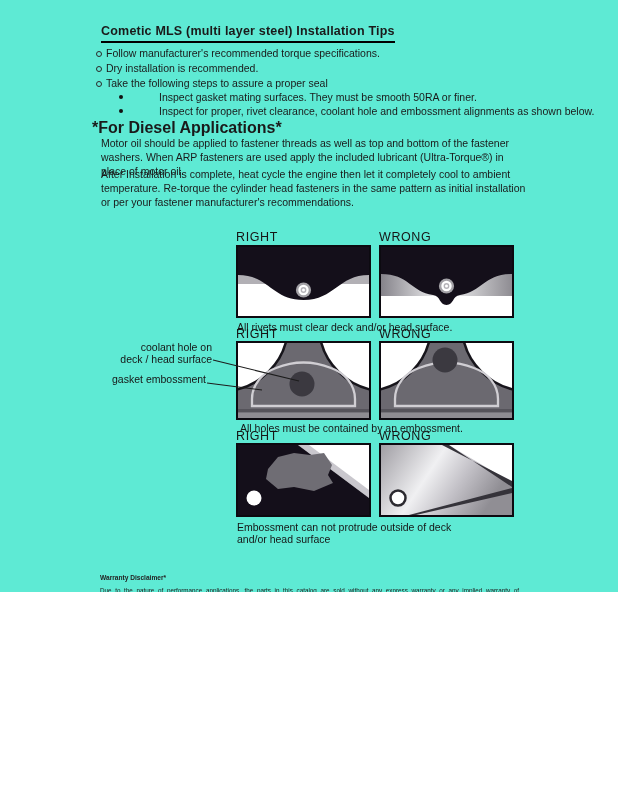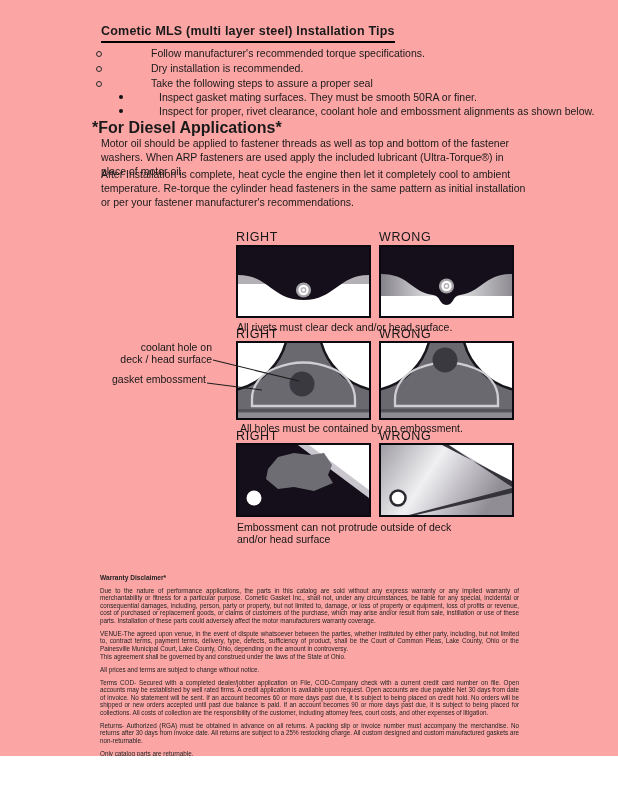--- a/index.html
+++ b/index.html
@@ -1,25 +1,25 @@
 <!DOCTYPE html>
 <html><head>
 <meta charset="utf-8">
 <style>
   html,body{margin:0;padding:0;background:#ffffff;}
   .page{
-    position:relative;width:618px;height:756px;background:#fca5a5;overflow:hidden;
+    position:relative;width:618px;height:592px;background:#5eead4;overflow:hidden;
     font-family:"Liberation Sans","DejaVu Sans",sans-serif;color:#1a1a1a;
   }
   .abs{position:absolute;}
   .title{
     left:101px;top:24px;font-size:12.5px;font-weight:bold;
     border-bottom:2px solid #000;padding-bottom:3px;white-space:nowrap;letter-spacing:.2px;
   }
-  .b-row{left:96px;font-size:10.5px;white-space:nowrap;display:flex;align-items:flex-start;gap:45px;}
+  .b-row{left:96px;font-size:10.5px;white-space:nowrap;display:flex;align-items:flex-start;}
   .bullet-ring{width:4px;height:4px;border:1px solid #2a2a2a;border-radius:50%;margin:3.5px 4px 0 0;flex:0 0 auto;}
   .sb-row{left:119px;font-size:10.5px;white-space:nowrap;display:flex;align-items:flex-start;gap:32px;}
   .bullet-dot{width:4px;height:4px;background:#111;border-radius:50%;margin:3.5px 4px 0 0;flex:0 0 auto;}
   .h2{left:92px;font-size:16px;font-weight:bold;white-space:nowrap;}
   .para{left:101px;width:428px;font-size:10.5px;line-height:14px;}
   .dg-label{width:135px;text-align:left;font-size:12.5px;letter-spacing:.6px;color:#161616;}
   .panel{width:135px;height:73px;border:2px solid #0c0a10;box-sizing:border-box;background:#fff;}
   .panel svg{display:block;width:100%;height:100%;}
   .panel2{height:79px;}
   .panel3{height:74px;}

